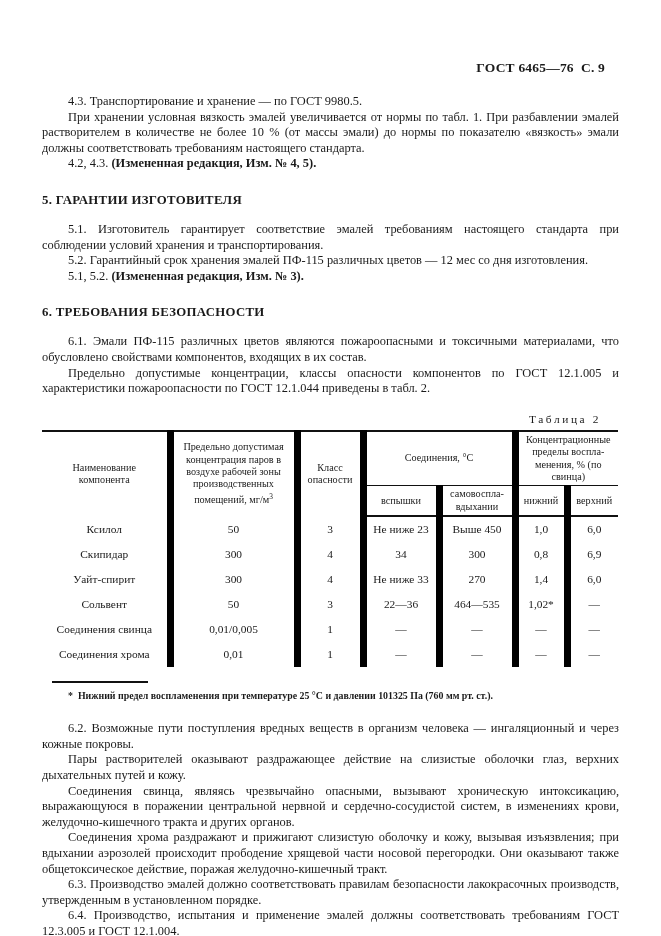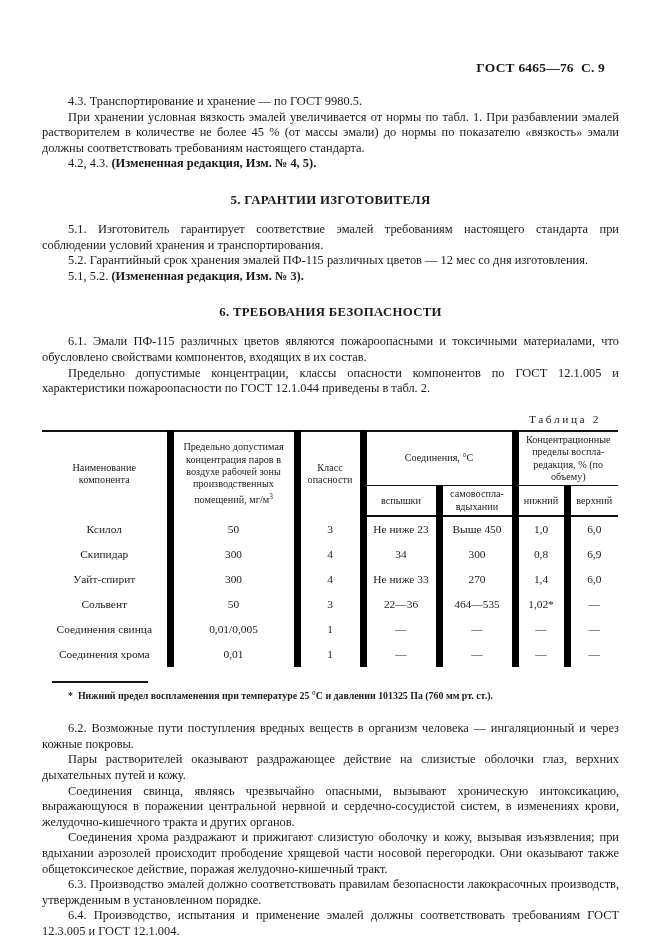--- a/index.html
+++ b/index.html
@@ -44,21 +44,21 @@
     line-height: 15.6px;
     text-align: justify;
     text-indent: 26px;
     hyphens: manual;
   }
 
   b.bold { font-weight: bold; }
 
   
   h2.section {
-    text-align: center;
+    text-align: left;
     font-size: 12.8px;
     font-weight: bold;
     margin: 21px 0 0 0;
     letter-spacing: 0.3px;
   }
 
   
   .tbl-caption {
     text-align: right;
     font-size: 11.4px;
@@ -122,21 +122,21 @@
 </style>
 </head>
 <body>
 
 <div class="page">
 
   <div class="runhead">ГОСТ 6465—76  С. 9</div>
 
   <div class="block">
     <p class="para">4.3.  Транспортирование и хранение — по ГОСТ 9980.5.</p>
-    <p class="para">При хранении условная вязкость эмалей увеличивается от нормы по табл. 1. При разбавлении эмалей растворителем в количестве не более 45 % (от массы эмали) до нормы по показателю «вязкость» эмали должны соответствовать требованиям настоящего стандарта.</p>
+    <p class="para">При хранении условная вязкость эмалей увеличивается от нормы по табл. 1. При разбавлении эмалей растворителем в количестве не более 10 % (от массы эмали) до нормы по показателю «вязкость» эмали должны соответствовать требованиям настоящего стандарта.</p>
     <p class="para"><span>4.2, 4.3.  </span><b class="bold">(Измененная редакция, Изм. № 4, 5).</b></p>
   </div>
 
   <h2 class="section">5.  ГАРАНТИИ ИЗГОТОВИТЕЛЯ</h2>
   <div class="block">
     <p class="para">5.1.  Изготовитель гарантирует соответствие эмалей требованиям настоящего стандарта при соблюдении условий хранения и транспортирования.</p>
     <p class="para">5.2.  Гарантийный срок хранения эмалей ПФ-115 различных цветов — 12 мес со дня изготовления.</p>
     <p class="para"><span>5.1, 5.2.  </span><b class="bold">(Измененная редакция, Изм. № 3).</b></p>
   </div>
 
@@ -174,21 +174,21 @@
         <th class="vr" rowspan="2">
           <div style="white-space:pre-line">Класс
 опасности</div>
         </th>
         <th class="vr sub-rule" colspan="2">
           <span>Соединения, </span><span>°С</span>
         </th>
         <th class="sub-rule" colspan="2">
           <div>Концентрационные</div>
           <div>пределы воспла-</div>
-          <div>редакция, % (по объему)</div>
+          <div>менения, % (по свинца)</div>
         </th>
       </tr>
       <tr class="hdr-last">
         <th class="vr">вспышки</th>
         <th class="vr">
           <div>самовоспла-</div>
           <div>вдыхании</div>
         </th>
         <th class="vr">нижний</th>
         <th>верхний</th>

